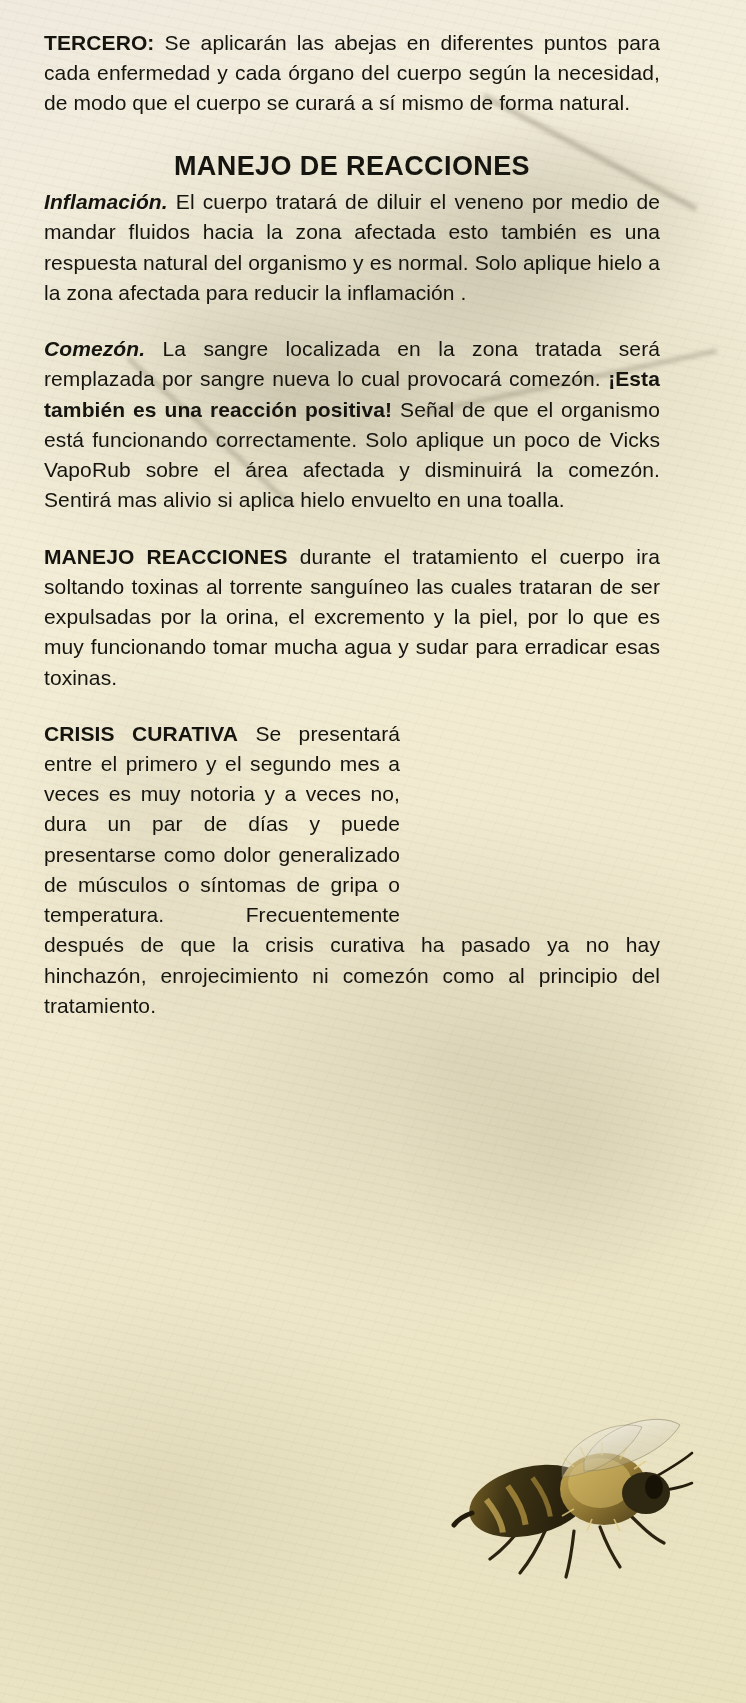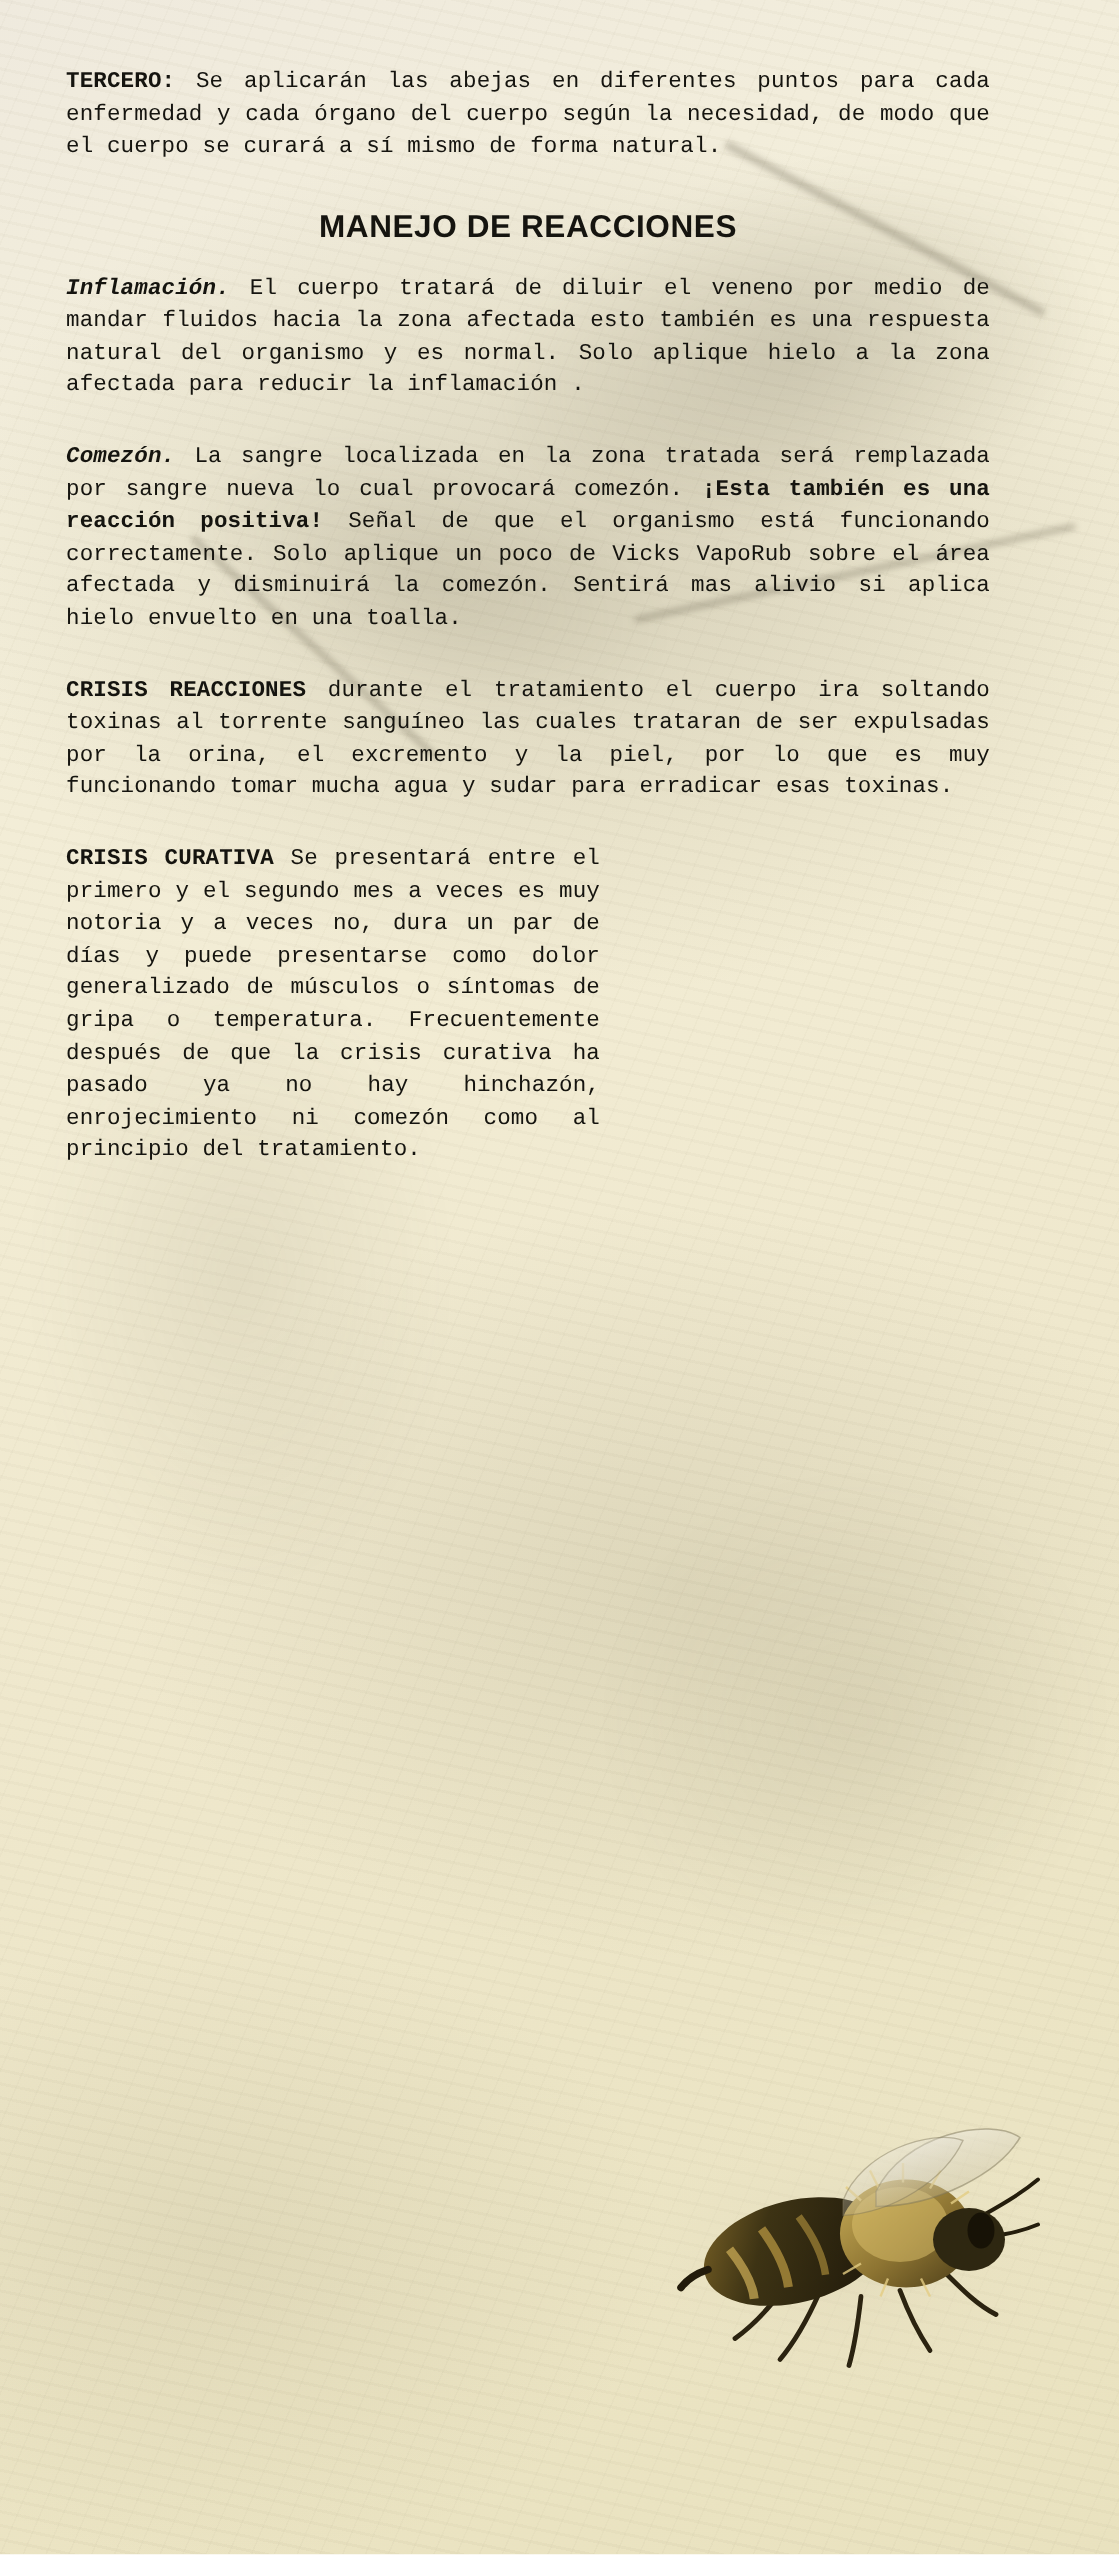--- a/index.html
+++ b/index.html
@@ -67,39 +67,38 @@
   #content {
     position: absolute;
     left: 44px;
     top: 28px;
     width: 616px;
     z-index: 3;
     color: #15140f;
   }
 
   p.para {
-    margin: 16px 0 26px 0;
-    font-size: 15px;
+    margin: 0 0 26px 0;
+    font-size: 21px;
     line-height: 1.44;
     text-align: justify;
     text-justify: inter-word;
     letter-spacing: .1px;
-    font-family: Liberation Mono, monospace;
   }
   p.para:last-child { margin-bottom: 0; }
 
   .lead-bold { font-weight: bold; }
   .lead-bi { font-weight: bold; font-style: italic; }
   .u-bold { font-weight: bold; text-decoration: underline; }
   .inline-bold { font-weight: bold; }
 
   h2.heading {
     margin: 30px 0 4px 0;
     text-align: center;
-    font-size: 21px;
+    font-size: 27px;
     font-weight: bold;
     letter-spacing: .4px;
     line-height: 1.28;
   }
   h2.heading.second { margin-top: 0; margin-bottom: 34px; }
 
   
   .wrap-block { position: relative; margin-bottom: 0; }
   .bee-float {
     float: right;
@@ -137,21 +136,21 @@
 
     <p class="para"><span class="lead-bold">TERCERO:</span><span> Se aplicarán las abejas en diferentes puntos para cada enfermedad y cada órgano del cuerpo según la necesidad, de modo que el cuerpo se curará a sí mismo de forma natural.</span></p>
 
     <h2 class="heading">MANEJO DE REACCIONES</h2>
 
 
     <p class="para"><span class="lead-bi">Inflamación.</span><span> El cuerpo tratará de diluir el veneno por medio de mandar fluidos hacia la zona afectada esto también es una respuesta natural del organismo y es normal. Solo aplique hielo a la zona afectada para reducir la inflamación .</span></p>
 
     <p class="para"><span class="lead-bi">Comezón.</span><span> La sangre localizada en la zona tratada será remplazada por sangre nueva lo cual provocará comezón. </span><span class="inline-bold">¡Esta también es una reacción positiva!</span><span> Señal de que el organismo está funcionando correctamente. Solo aplique un poco de Vicks VapoRub sobre el área afectada y disminuirá la comezón. Sentirá mas alivio si aplica hielo envuelto en una toalla.</span></p>
 
-    <p class="para"><span class="lead-bold">CRISIS REACCIONES</span><span> durante el tratamiento el cuerpo ira soltando toxinas al torrente sanguíneo las cuales trataran de ser expulsadas por la orina, el excremento y la piel, por lo que es muy funcionando tomar mucha agua y sudar para erradicar esas toxinas.</span></p>
+    <p class="para"><span class="lead-bold">MANEJO REACCIONES</span><span> durante el tratamiento el cuerpo ira soltando toxinas al torrente sanguíneo las cuales trataran de ser expulsadas por la orina, el excremento y la piel, por lo que es muy funcionando tomar mucha agua y sudar para erradicar esas toxinas.</span></p>
 
     <p class="para wrap-block"><span class="bee-float"></span><span class="lead-bold">CRISIS CURATIVA</span><span> Se presentará entre el primero y el segundo mes a veces es muy notoria y a veces no, dura un par de días y puede presentarse como dolor generalizado de músculos o síntomas de gripa o temperatura. Frecuentemente después de que la crisis curativa ha pasado ya no hay hinchazón, enrojecimiento ni comezón como al principio del tratamiento.</span></p>
 
   </div>
 
   <div id="bee-photo">
     <svg viewBox="0 0 268 182" xmlns="http://www.w3.org/2000/svg" aria-hidden="true">
       <defs>
         <radialGradient id="bgGlow" cx="50%" cy="52%" r="62%">
           <stop offset="0%" stop-color="#ded6b6" stop-opacity="0.55"></stop>

